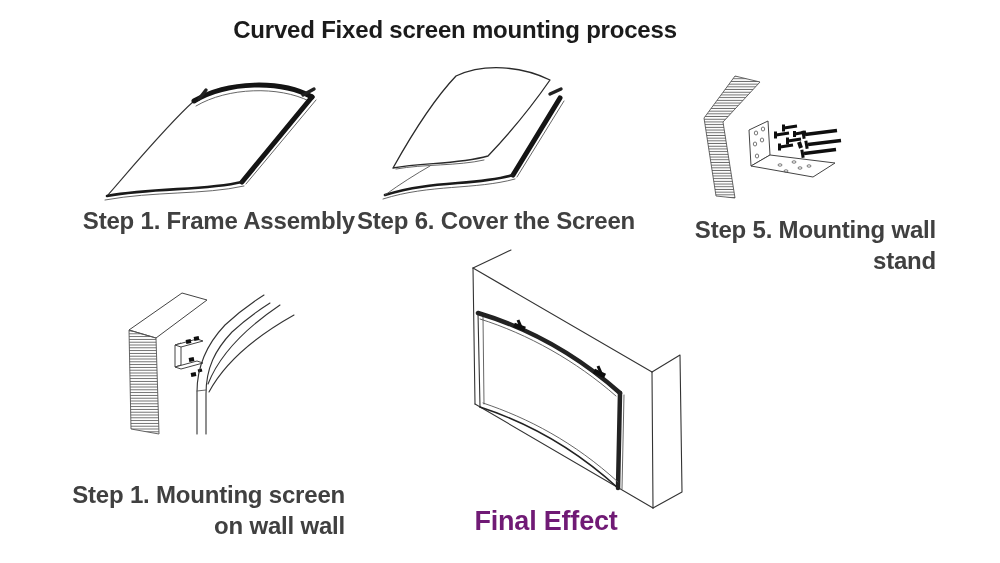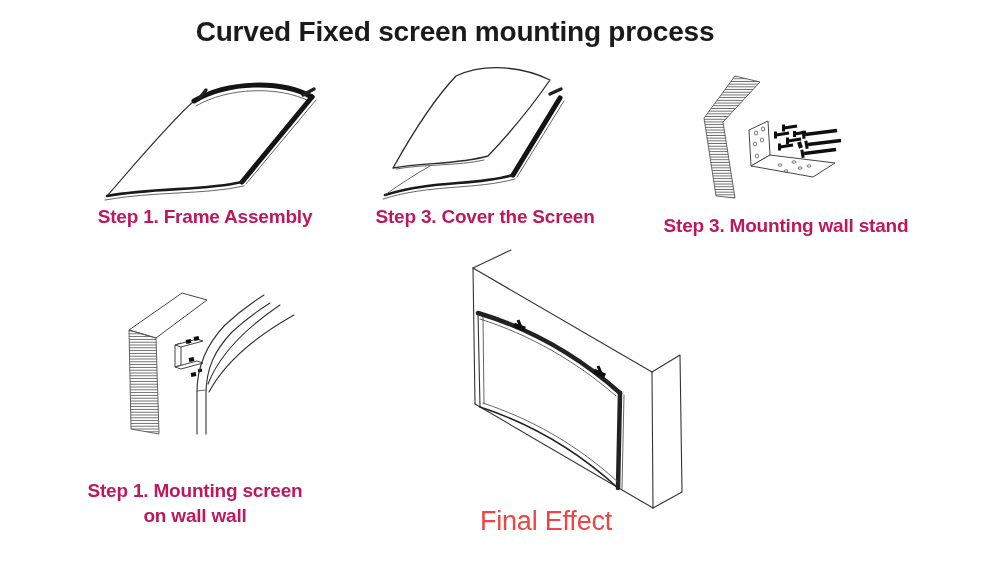--- a/index.html
+++ b/index.html
@@ -3,29 +3,29 @@
 <meta charset="utf-8">
 <style>
   html,body{margin:0;padding:0;background:#fff;}
   #canvas{
     position:relative;width:1000px;height:563px;background:#ffffff;
     font-family:"Liberation Sans",sans-serif;color:#1c1c1c;overflow:hidden;
   }
   .abs{position:absolute;}
   .title{
     left:150px;top:16px;width:610px;text-align:center;
-    font-size:28px;font-weight:600;letter-spacing:-0.2px;color:#1b1b1b;
+    font-size:24px;font-weight:600;letter-spacing:-0.2px;color:#1b1b1b;
   }
   .step-label{
-    width:300px;text-align:center;font-size:19px;font-weight:600;
-    letter-spacing:-0.2px;color:#be185d;line-height:1.3;
+    width:300px;text-align:right;font-size:24px;font-weight:600;
+    letter-spacing:-0.2px;color:#404040;line-height:1.3;
   }
   .final-label{
     left:396px;top:506px;width:300px;text-align:center;
-    font-size:27px;font-weight:400;letter-spacing:-0.2px;color:#ef4444;
+    font-size:27px;font-weight:700;letter-spacing:-0.2px;color:#701a75;
   }
   svg{display:block;overflow:visible;}
   .ln{stroke:#222;fill:none;stroke-linecap:round;stroke-linejoin:round;}
   .thick{stroke:#141414;stroke-width:5;}
   .med{stroke:#1a1a1a;stroke-width:2.6;}
   .thin{stroke:#333;stroke-width:1.1;}
   .hair{stroke:#555;stroke-width:0.9;}
   .whiteface{fill:#ffffff;stroke:#444;stroke-width:1;}
   .bolt{stroke:#0e0e0e;fill:none;stroke-linecap:butt;}
 </style>
@@ -56,21 +56,21 @@
       <path class="ln" stroke-width="3.4" d="M178 36 L189 31"></path>
       <path class="ln thick" d="M188 40 L141 117"></path>
       <path class="ln hair" d="M192 43 L145 119"></path>
       <path class="ln med" d="M141 117 C 103 128, 60 122, 13 137"></path>
       <path class="ln hair" d="M143 121 C 103 132, 58 126, 11 141"></path>
       <path class="ln hair" d="M13 137 C 28 126, 44 116, 58 108"></path>
       <path d="M84 18 C 112 5, 149 8, 178 22 C 160 48, 135 78, 116 98 C 84 107, 50 104, 21 110 C 40 76, 63 40, 84 18 Z" fill="#ffffff" stroke="#2a2a2a" stroke-width="1.3" stroke-linejoin="round"></path>
       <path class="ln hair" d="M24 111 C 52 106, 86 108, 112 102"></path>
     </svg>
   </div>
-  <div class="abs step-label" style="left:335px;top:205px;">Step 3. Cover the Screen</div>
+  <div class="abs step-label" style="left:335px;top:205px;">Step 6. Cover the Screen</div>
 
   <div class="abs" style="left:683px;top:72px;">
     <svg width="220" height="140" viewBox="0 0 220 140">
       <defs>
         <pattern id="hatch3" width="4" height="2.7" patternUnits="userSpaceOnUse">
           <line x1="0" y1="1.3" x2="4" y2="1.3" stroke="#333" stroke-width="0.75"></line>
         </pattern>
       </defs>
       <path d="M52 4 L77 10 L40 50 L52 126 L33 124 L21 46 Z" fill="url(#hatch3)" stroke="#444" stroke-width="0.8"></path>
       <path class="whiteface" d="M66 58 L85 49 L87 83 L68 94 Z"></path>
@@ -101,21 +101,21 @@
       <g>
         <path class="bolt" stroke-width="8" d="M119 63 l3 -0.5"></path>
           <path class="bolt" stroke-width="3.5" d="M122 62.5 l32 -4"></path>
         <path class="bolt" stroke-width="8" d="M122 73 l3 -0.5"></path>
           <path class="bolt" stroke-width="3.5" d="M125 72.5 l33 -4"></path>
         <path class="bolt" stroke-width="8" d="M118 82 l3 -0.5"></path>
           <path class="bolt" stroke-width="3.5" d="M121 81.5 l32 -4"></path>
       </g>
     </svg>
   </div>
-  <div class="abs step-label" style="left:636px;top:214px;">Step 3. Mounting wall stand</div>
+  <div class="abs step-label" style="left:636px;top:214px;">Step 5. Mounting wall stand</div>
 
   <div class="abs" style="left:112px;top:268px;">
     <svg width="200" height="205" viewBox="0 0 200 205">
       <defs>
         <pattern id="hatch4" width="4" height="2.8" patternUnits="userSpaceOnUse">
           <line x1="0" y1="1.4" x2="4" y2="1.4" stroke="#3a3a3a" stroke-width="0.75"></line>
         </pattern>
       </defs>
       <path class="whiteface" d="M17 62 L70 25 L95 32 L44 70 Z"></path>
       <path d="M17 62 L44 70 L47 166 L19 161 Z" fill="url(#hatch4)" stroke="#555" stroke-width="0.9"></path>

